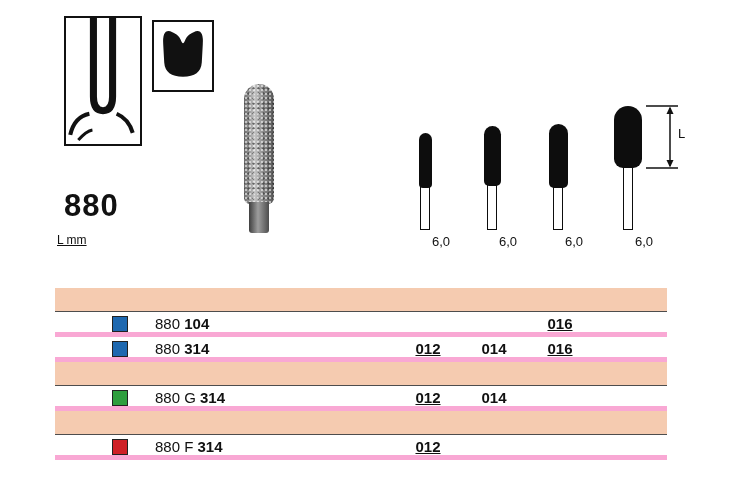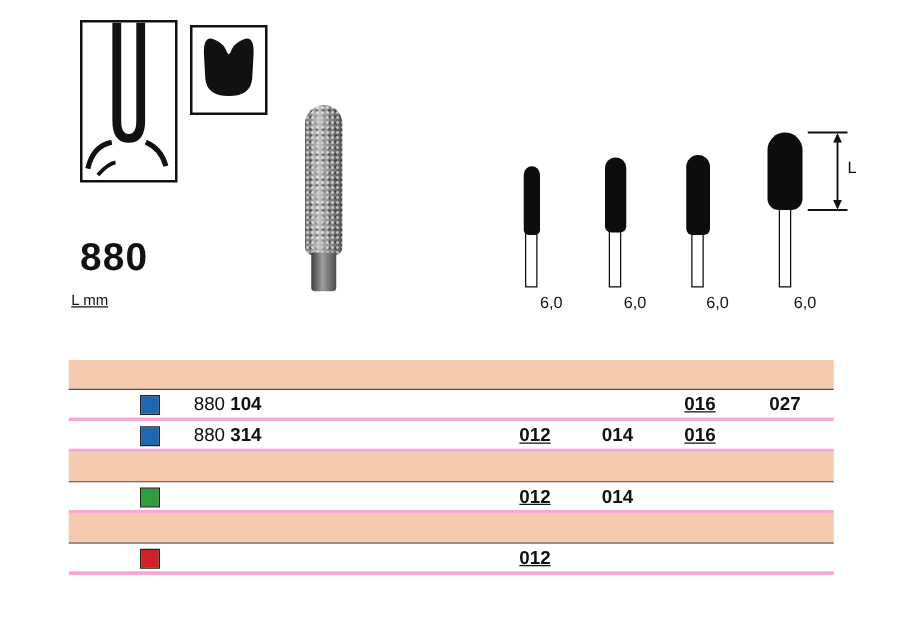--- a/index.html
+++ b/index.html
@@ -44,21 +44,21 @@
   .meas { position:absolute; top:234px; width:50px; text-align:right; font-size:13px; }
   .m1 { left:400px; } .m2 { left:467px; } .m3 { left:533px; } .m4 { left:603px; }
 
   .dim-svg { position:absolute; left:646px; top:100px; }
   .dim-label { position:absolute; left:678px; top:126px; font-size:13px; }
 
   
   .table { position:absolute; left:55px; top:288px; width:612px; }
   .row { position:relative; box-sizing:border-box; }
   .row.band { height:24px; border-bottom:1px solid #4d4d4d; }
-  .row.item { height:25px; background:#fff; border-bottom:3px solid #f9a8d4; line-height:24px; font-size:15px; }
+  .row.item { height:25px; background:#fff; border-bottom:5px solid #f9a8d4; line-height:24px; font-size:15px; }
   .swatch { position:absolute; left:58px; top:5px; width:14px; height:14px; outline:1px solid #222; }
   .code { position:absolute; left:100px; white-space:pre; }
   .code .cb { font-weight:700; }
   .size { position:absolute; width:66px; text-align:center; font-weight:700; }
   .c0 { left:340px;text-decoration:underline; } .c1 { left:406px; } .c2 { left:472px;text-decoration:underline; } .c3 { left:540px; }
 </style>
 </head>
 <body>
 
 <div class="page">
@@ -120,46 +120,47 @@
   <div class="table">
 
     <div class="row band" style="background: rgb(245, 203, 176);"></div>
 
     <div class="row item">
       <span class="swatch" style="background: rgb(30, 104, 176);"></span>
       <span class="code"><span class="cp">880 </span><span class="cb">104</span></span>
       <span class="size c0"></span>
       <span class="size c1"></span>
       <span class="size c2">016</span>
-      <span class="size c3">027</span>
     </div>
 
     <div class="row item">
       <span class="swatch" style="background: rgb(30, 104, 176);"></span>
       <span class="code"><span class="cp">880 </span><span class="cb">314</span></span>
       <span class="size c0">012</span>
       <span class="size c1">014</span>
       <span class="size c2">016</span>
       <span class="size c3"></span>
     </div>
 
     <div class="row band" style="background: rgb(245, 203, 176);"></div>
 
     <div class="row item">
       <span class="swatch" style="background: rgb(46, 158, 62);"></span>
+      <span class="code"><span class="cp">880 G </span><span class="cb">314</span></span>
       <span class="size c0">012</span>
       <span class="size c1">014</span>
       <span class="size c2"></span>
       <span class="size c3"></span>
     </div>
 
     <div class="row band" style="background: rgb(245, 203, 176);"></div>
 
     <div class="row item">
       <span class="swatch" style="background: rgb(207, 33, 39);"></span>
+      <span class="code"><span class="cp">880 F </span><span class="cb">314</span></span>
       <span class="size c0">012</span>
       <span class="size c1"></span>
       <span class="size c2"></span>
       <span class="size c3"></span>
     </div>
 
   </div>
 </div>
 
 </body></html>

